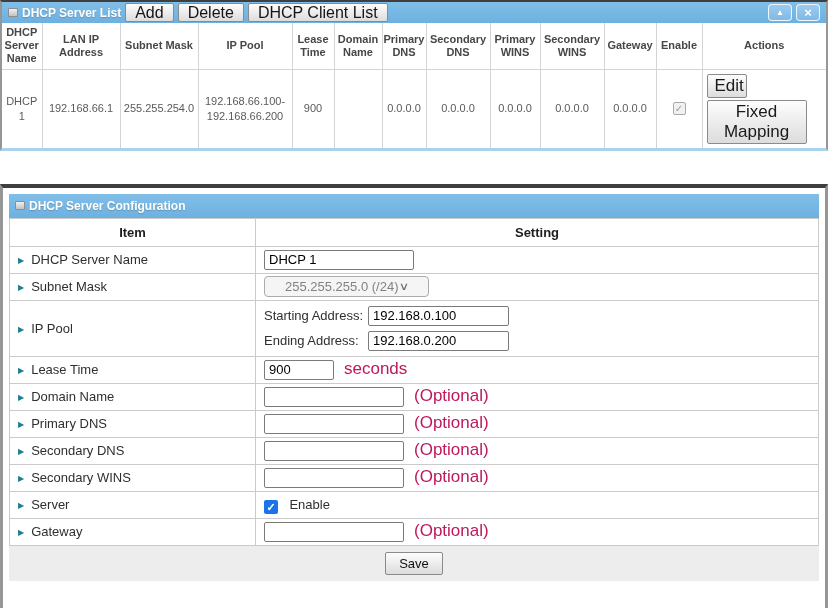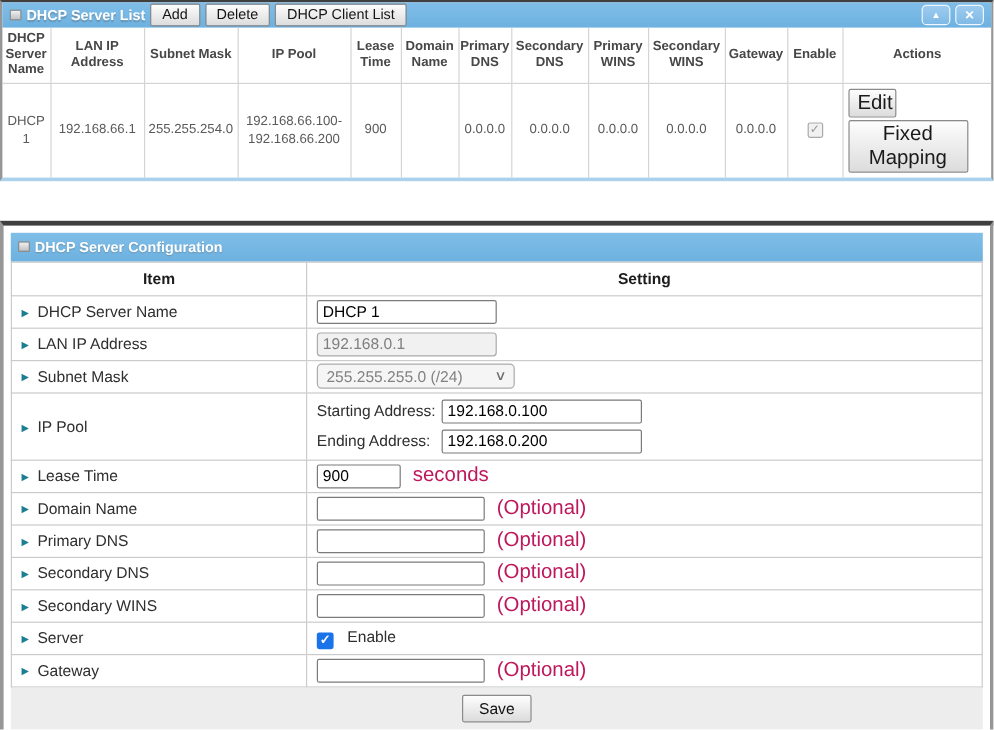--- a/index.html
+++ b/index.html
@@ -5,21 +5,21 @@
   *{box-sizing:border-box;margin:0;padding:0}
   html,body{width:828px;height:608px;overflow:hidden;background:#fff;
     font-family:"Liberation Sans",sans-serif;}
   
   .bluebar{display:flex;align-items:center;background:linear-gradient(#80bee8,#6db1e0);
     height:21px;padding:0 6px;gap:4px;}
   .sq{width:10px;height:9px;background:linear-gradient(#f0f0f0,#c2c2c2);
     border:1px solid #8d8d8d;border-radius:1px;flex:none;}
   .bartitle{color:#fff;font-weight:bold;font-size:12px;white-space:nowrap;
     text-shadow:0 1px 1px rgba(80,80,80,.35);}
-  .gbtn{font-family:inherit;font-size:12px;color:#151515;
+  .gbtn{font-family:inherit;font-size:16px;color:#151515;
     background:linear-gradient(#fdfdfd,#dcdcdc);border:1px solid #8a8a8a;
     border-radius:2px;padding:1px 9px;height:19px;line-height:15px;cursor:pointer;white-space:nowrap;}
   .spacer{flex:1}
   .winbtn{width:24px;height:17px;border:1px solid rgba(255,255,255,.85);border-radius:4px;
     background:linear-gradient(#9dcbee,#7fbae6);color:#fff;text-align:center;cursor:pointer;
     padding:0;flex:none;display:flex;align-items:center;justify-content:center;}
   .winbtn .tri{font-size:8px;line-height:8px;color:#fff;}
   .winbtn .x{font-size:13px;font-weight:bold;line-height:13px;color:#fff;}
   
   .panel-list{border-top:2px solid #3f3f3f;border-left:2px solid #969696;
@@ -43,24 +43,24 @@
   .panel-config .bluebar{height:24px;}
   table.cfg{width:100%;border-collapse:collapse;table-layout:fixed;}
   table.cfg th,table.cfg td{border:1px solid #cbcbcb;}
   table.cfg th{height:28px;font-size:13px;font-weight:bold;color:#1d1d1d;text-align:center;}
   td.item{padding-left:8px;height:27px;font-size:13px;color:#2f2f2f;}
   .arrow{color:#1b7e93;font-size:8px;margin-right:7px;vertical-align:1px;}
   td.set{padding-left:8px;height:27px;}
   .txt{font-family:inherit;font-size:13px;color:#000;border:1px solid #7b7b7b;border-radius:2px;
     height:20px;padding:1px 4px;background:#fff;vertical-align:middle;}
   .txt.dis{background:#f1f1f1;color:#7f7f7f;border-color:#ababab;border-radius:3px;}
-  .w150{width:150px}.w141{width:167px}.w140{width:140px}.w70{width:70px}
+  .w150{width:150px}.w141{width:141px}.w140{width:140px}.w70{width:70px}
   .sel{display:inline-flex;align-items:center;justify-content:space-between;width:165px;height:21px;
     border:1px solid #ababab;border-radius:4px;background:#f5f5f5;color:#828282;font-size:13px;
-    padding:0 7px;vertical-align:middle;}
+    padding:0 20px;vertical-align:middle;}
   .sel .chev{color:#6d6d6d;font-size:11px;transform:scaleX(1.3);}
   .pool-line{display:flex;align-items:center;margin:5px 0;}
   .pool-line .plabel{width:104px;font-size:13px;color:#2f2f2f;}
   .suffix{font-size:17px;color:#be185d;margin-left:10px;}
   .cb-blue{display:inline-block;width:14px;height:14px;background:#1a73e8;border-radius:2px;
     color:#fff;font-size:11px;font-weight:bold;line-height:14px;text-align:center;
     vertical-align:-2px;cursor:pointer;}
   .enable-label{font-size:13px;color:#2f2f2f;margin-left:7px;}
   .savebar{background:#ededed;height:35px;display:flex;align-items:center;justify-content:center;}
   .savebtn{font-family:inherit;font-size:13px;color:#111;padding:2px 13px;height:23px;
@@ -157,24 +157,20 @@
         <th>Item</th>
         <th>Setting</th>
       </tr>
     </thead>
     <tbody>
       <tr>
         <td class="item"><span class="arrow">▶</span><span>DHCP Server Name</span></td>
         <td class="set"><input type="text" class="txt w150" value="DHCP 1" style=""></td>
       </tr>
       <tr>
-        <td class="item"><span class="arrow">▶</span><span>LAN IP Address</span></td>
-        <td class="set"><input type="text" class="txt dis w150" disabled="" value="192.168.0.1" style=""></td>
-      </tr>
-      <tr>
         <td class="item"><span class="arrow">▶</span><span>Subnet Mask</span></td>
         <td class="set">
           <span class="sel">
             <span>255.255.255.0 (/24)</span>
             <span class="chev">∨</span>
           </span>
         </td>
       </tr>
       <tr>
         <td class="item"><span class="arrow">▶</span><span>IP Pool</span></td>

